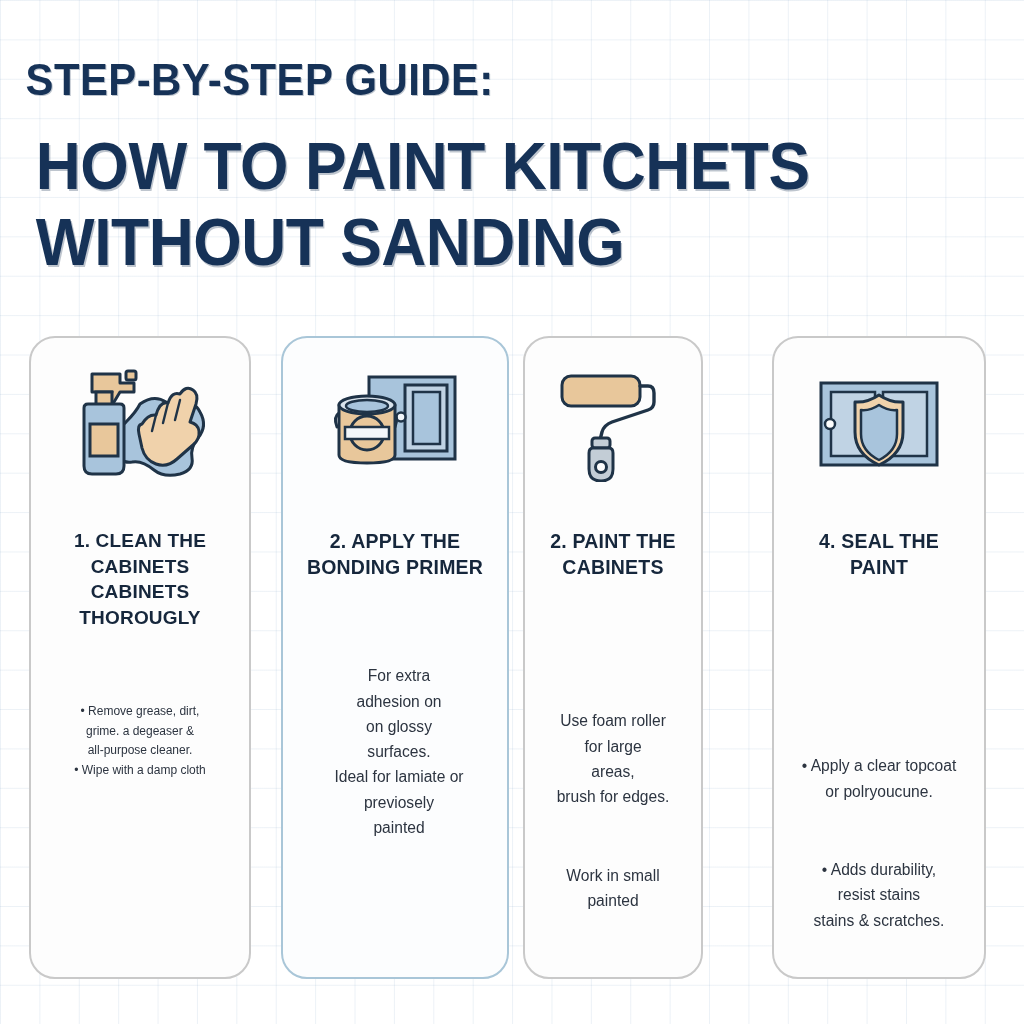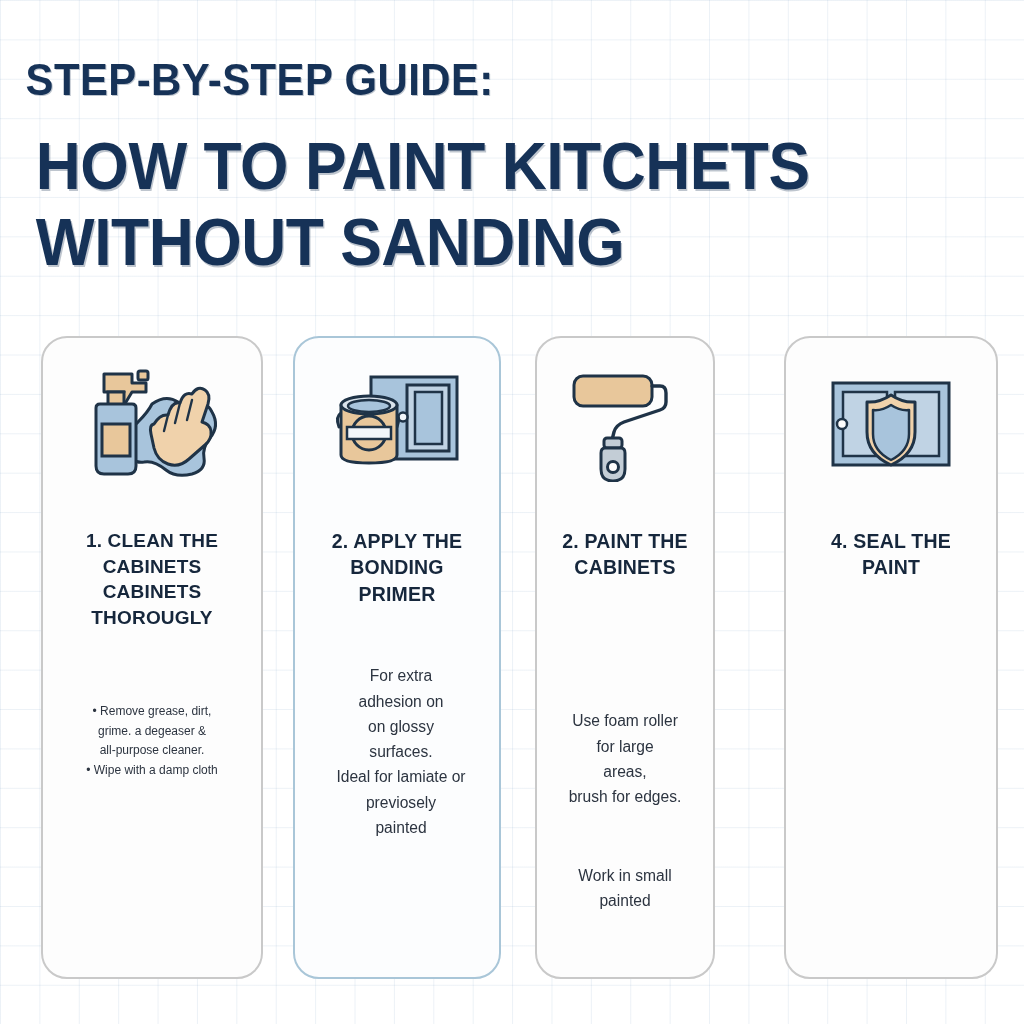--- a/index.html
+++ b/index.html
@@ -58,28 +58,27 @@
   
   .card {
     position: absolute;
     top: 336px;
     height: 643px;
     border-radius: 26px;
     background: #fdfdfd;
     box-sizing: border-box;
     border: 2px solid #c9c9c9;
     overflow: hidden;
-    margin-left: 12px;
   }
   .card.accent {
     border-color: #a9c6d8;
     background: #fcfdfe;
   }
   .card-1 { left: 29px;  width: 222px; }
-  .card-2 { left: 281px; width: 208px; }
+  .card-2 { left: 281px; width: 228px; }
   .card-3 { left: 523px; width: 180px; }
   .card-4 { left: 772px; width: 214px; padding-left: 9px; }
 
   .icon-wrap {
     position: absolute;
     top: 20px;
     left: 0;
     width: 100%;
     height: 130px;
     display: flex;
@@ -233,15 +232,22 @@
         <rect x="18" y="25" width="44" height="64" fill="#c0d3e4" stroke="#1f3347" stroke-width="2.5"></rect>
 
         <rect x="70" y="25" width="44" height="64" fill="#c0d3e4" stroke="#1f3347" stroke-width="2.5"></rect>
         <circle cx="17" cy="57" r="5" fill="#fdfdfd" stroke="#1f3347" stroke-width="2.5"></circle>
 
         <path d="M66 28 q-12 8 -24 7 v30 q0 22 24 33 q24 -11 24 -33 v-30 q-12 1 -24 -7 Z" fill="#f0d2ab" stroke="#1f3347" stroke-width="3" stroke-linejoin="round"></path>
         <path d="M66 38 q-9 6 -18 5 v24 q0 17 18 26 q18 -9 18 -26 v-24 q-9 1 -18 -5 Z" fill="#a8c4dc" stroke="#1f3347" stroke-width="2.5" stroke-linejoin="round"></path>
       </svg>
     </div>
     <div class="card-heading">4. SEAL THE PAINT</div>
+    <div class="card-body">
+      <div class="para">• Apply a clear topcoat
+or polryoucune.</div>
+      <div class="para">• Adds durability,
+resist stains
+stains &amp; scratches.</div>
+    </div>
   </div>
 
 </div>
 
 </body></html>

